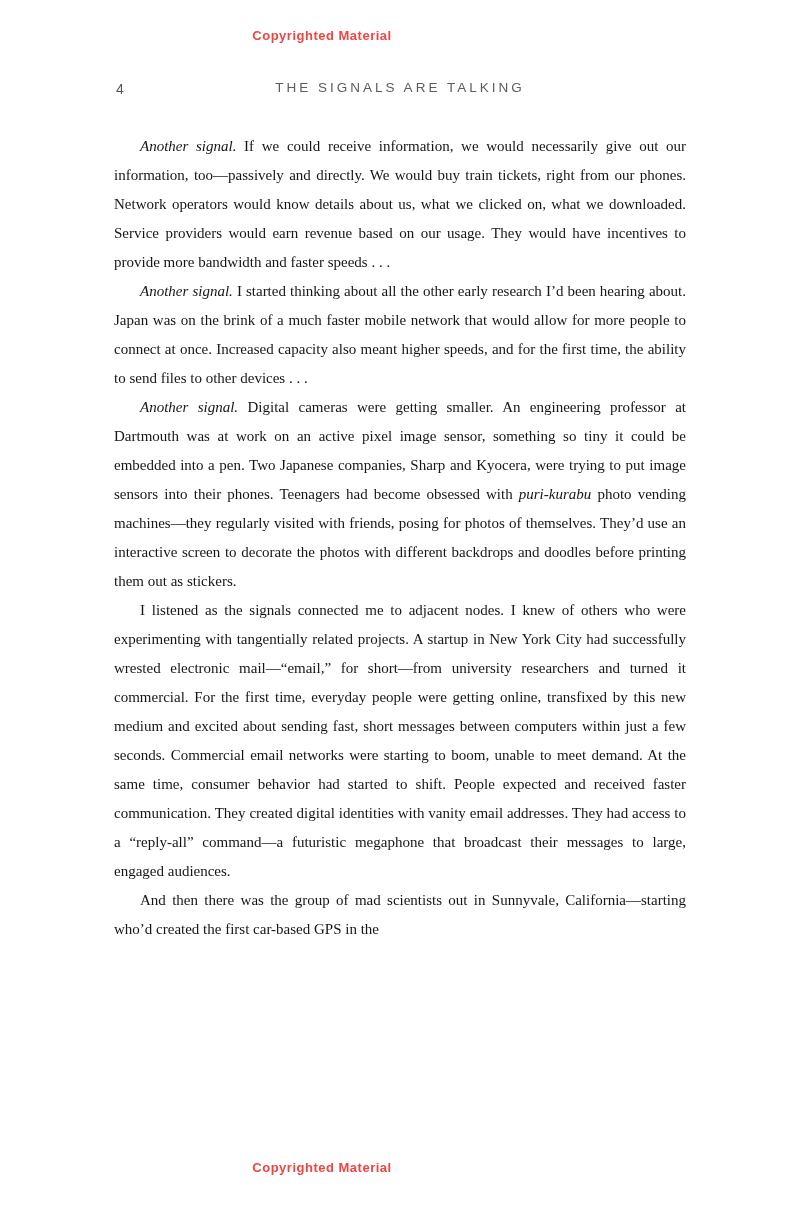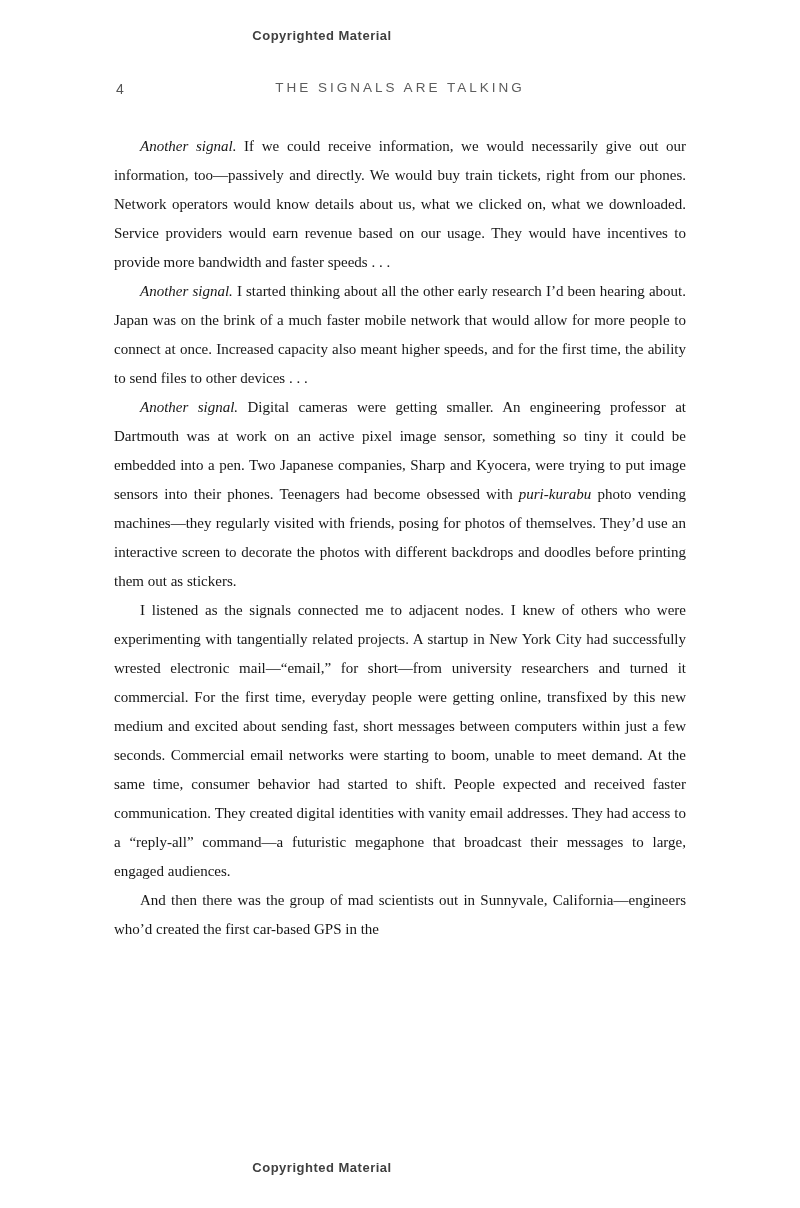--- a/index.html
+++ b/index.html
@@ -19,21 +19,21 @@
   }
   .notice {
     position: absolute;
     left: 0;
     width: 644px;
     text-align: center;
     font-family: "Liberation Sans", sans-serif;
     font-weight: bold;
     font-size: 13px;
     letter-spacing: 0.5px;
-    color: #404040;
+    color: #ef4444;
   }
   .notice.top { top: 28px; }
   .notice.bottom { top: 1160px; }
   .running-head {
     position: absolute;
     top: 80px;
     left: 114px;
     width: 572px;
     height: 20px;
   }
@@ -84,19 +84,19 @@
   <main class="body-text">
 
     <p class="para"><span class="it">Another signal.</span><span> If we could receive information, we would necessarily give out our information, too—passively and directly. We would buy train tickets, right from our phones. Network operators would know details about us, what we clicked on, what we downloaded. Service providers would earn revenue based on our usage. They would have incentives to provide more bandwidth and faster speeds . . .</span></p>
 
     <p class="para"><span class="it">Another signal.</span><span> I started thinking about all the other early research I’d been hearing about. Japan was on the brink of a much faster mobile network that would allow for more people to connect at once. Increased capacity also meant higher speeds, and for the first time, the ability to send files to other devices . . .</span></p>
 
     <p class="para"><span class="it">Another signal.</span><span> Digital cameras were getting smaller. An engineering professor at Dartmouth was at work on an active pixel image sensor, something so tiny it could be embedded into a pen. Two Japanese companies, Sharp and Kyocera, were trying to put image sensors into their phones. Teenagers had become obsessed with </span><span class="it">puri-kurabu</span><span> photo vending machines—they regularly visited with friends, posing for photos of themselves. They’d use an interactive screen to decorate the photos with different backdrops and doodles before printing them out as stickers.</span></p>
 
     <p class="para"><span>I listened as the signals connected me to adjacent nodes. I knew of others who were experimenting with tangentially related projects. A startup in New York City had successfully wrested electronic mail—“email,” for short—from university researchers and turned it commercial. For the first time, everyday people were getting online, transfixed by this new medium and excited about sending fast, short messages between computers within just a few seconds. Commercial email networks were starting to boom, unable to meet demand. At the same time, consumer behavior had started to shift. People expected and received faster communication. They created digital identities with vanity email addresses. They had access to a “reply-all” command—a futuristic megaphone that broadcast their messages to large, engaged audiences.</span></p>
 
-    <p class="para"><span>And then there was the group of mad scientists out in Sunnyvale, California—engineers who’d created the first car-based GPS in the</span></p>
+    <p class="para"><span>And then there was the group of mad scientists out in Sunnyvale, California—starting who’d created the first car-based GPS in the</span></p>
 
   </main>
 
   <div class="notice bottom">Copyrighted Material</div>
 
 </div>
 
 </body></html>

